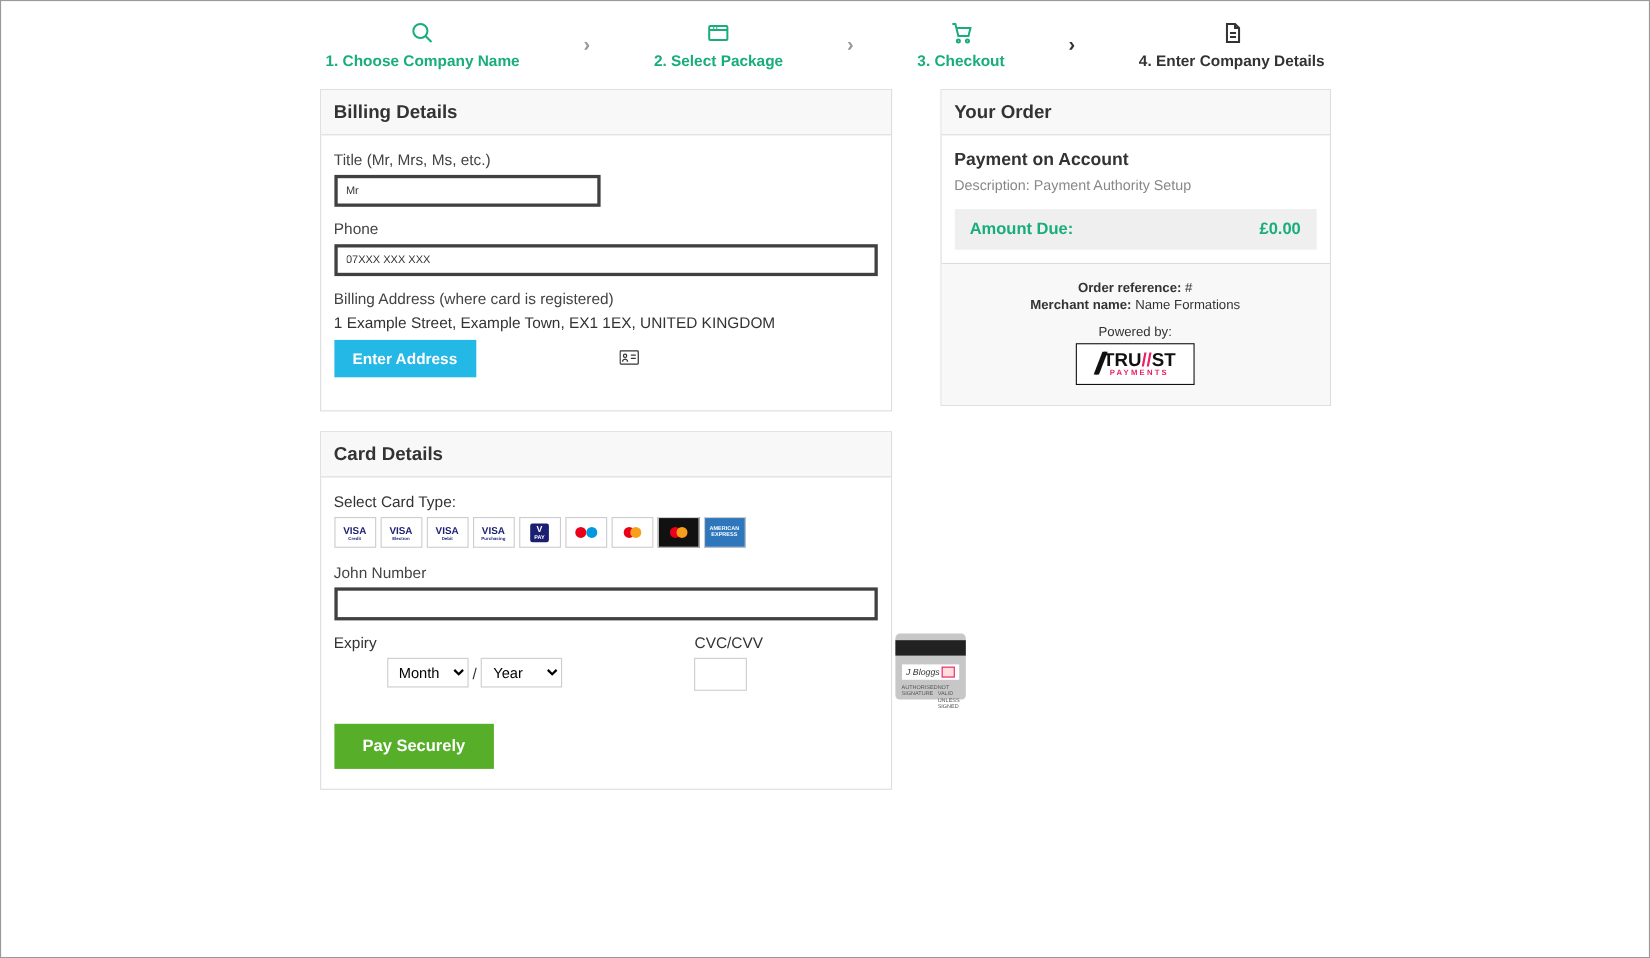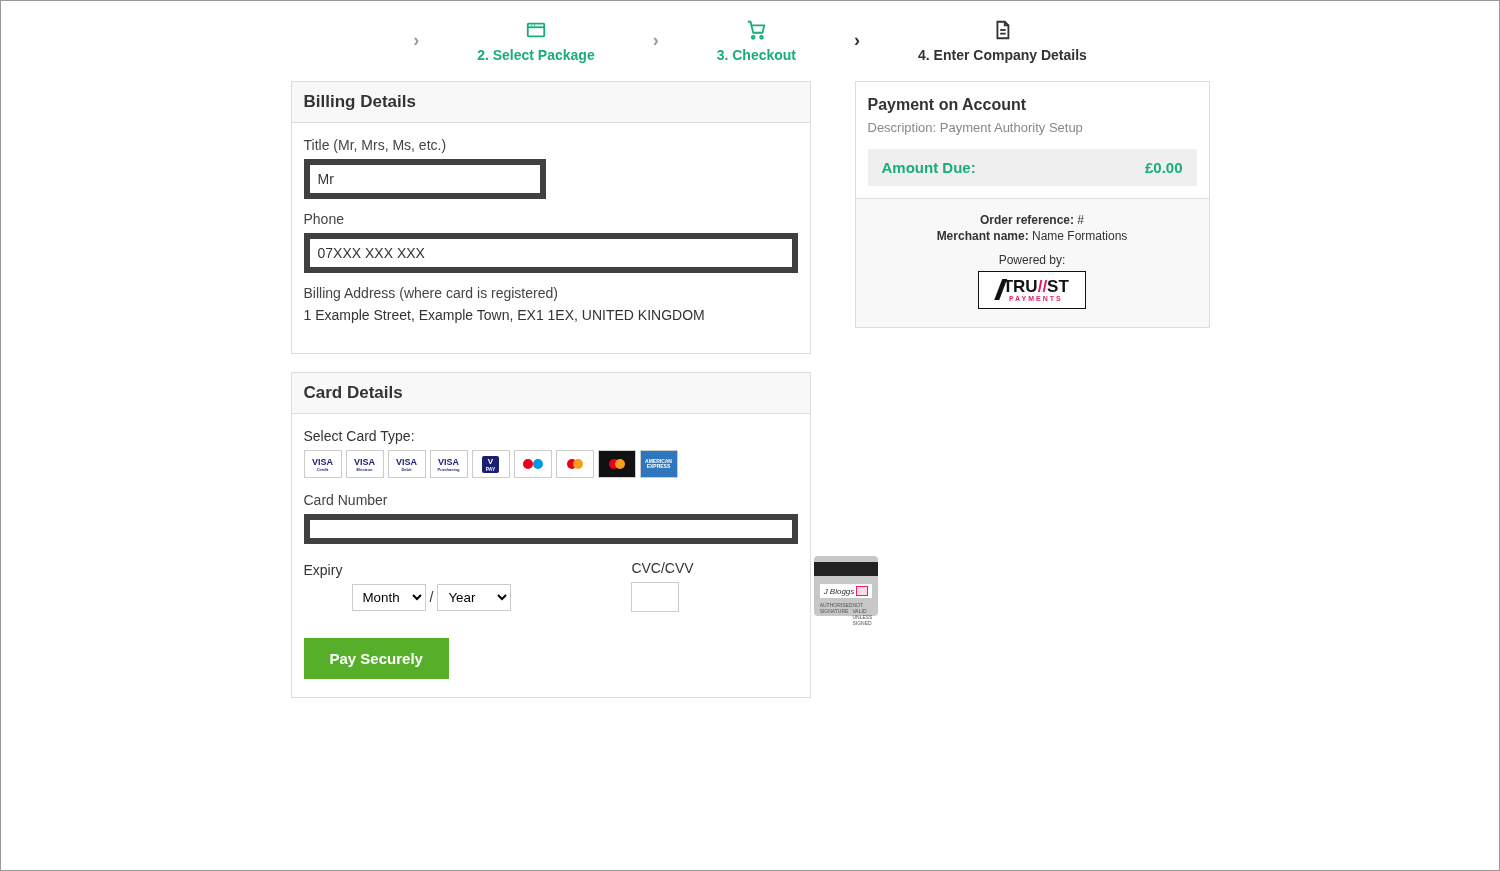--- a/index.html
+++ b/index.html
@@ -79,22 +79,22 @@
   .form-row { margin-bottom: 12px; }
   .form-row label {
     display: block;
     font-size: 14px;
     color: #444;
     margin-bottom: 6px;
   }
   .form-row input[type=text], .form-row select {
     width: 100%;
     padding: 6px 8px;
-    border: 6px solid #404040;
-    font-size: 14px;
+    border: 3px solid #404040;
+    font-size: 10px;
     background: #fff;
     color: #333;
   }
   .two-col { display: flex; gap: 14px; }
   .two-col .form-row { flex: 1; }
   .title-input { width: 242px !important; }
 
   .address-text {
     color: #333;
     margin-bottom: 8px;
@@ -146,21 +146,21 @@
 
   .card-number-input {
     width: 100%;
     height: 30px;
     border: 1px solid #ccc;
     padding: 4px 8px;
   }
   .expiry-row {
     display: flex;
     gap: 120px;
-    align-items: center;
+    align-items: flex-start;
   }
   .expiry-block label, .cvc-block label {
     display: block;
     margin-bottom: 6px;
   }
   .expiry-selects {
     display: flex;
     align-items: center;
     gap: 4px;
     padding-left: 48px;
@@ -294,20 +294,29 @@
     letter-spacing: 2px;
     color: #e91e63;
     font-weight: 700;
   }
 </style>
 </head>
 <body>
 <div class="frame">
 
 <div class="stepper">
+  <div class="step done">
+    <div class="icon-wrap">
+      <svg width="22" height="22" viewBox="0 0 24 24" fill="none" stroke="#18ad7a" stroke-width="2">
+            <circle cx="10" cy="10" r="7"></circle>
+            <line x1="21" y1="21" x2="15" y2="15"></line>
+          </svg>
+    </div>
+    <div class="step-label">1. Choose Company Name</div>
+  </div>
   <div class="chevron">›</div>
   <div class="step done">
     <div class="icon-wrap">
       <svg width="22" height="22" viewBox="0 0 24 24" fill="none" stroke="#18ad7a" stroke-width="2">
             <rect x="3" y="5" width="18" height="14" rx="1"></rect>
             <line x1="3" y1="9" x2="21" y2="9"></line>
             <line x1="7" y1="7" x2="8" y2="7"></line>
             <line x1="10" y1="7" x2="11" y2="7"></line>
           </svg>
     </div>
@@ -350,20 +359,32 @@
           <label>Title (Mr, Mrs, Ms, etc.)</label>
           <input type="text" class="title-input" value="Mr" style="">
         </div>
         <div class="form-row">
           <label>Phone</label>
           <input type="text" value="07XXX XXX XXX" style="">
         </div>
         <div class="form-row">
           <label>Billing Address (where card is registered)</label>
           <div class="address-text">1 Example Street, Example Town, EX1 1EX, UNITED KINGDOM</div>
+          <div class="enter-address-row">
+            <button class="btn-enter-address">Enter Address</button>
+            <span class="address-icon">
+              <svg width="18" height="14" viewBox="0 0 24 18" fill="none" stroke="#333" stroke-width="1.5">
+                    <rect x="1" y="1" width="22" height="16" rx="1"></rect>
+                    <line x1="14" y1="6" x2="20" y2="6"></line>
+                    <line x1="14" y1="10" x2="20" y2="10"></line>
+                    <circle cx="7" cy="7" r="2"></circle>
+                    <path d="M4 14c0-2 2-3 3-3s3 1 3 3"></path>
+                  </svg>
+            </span>
+          </div>
         </div>
       </div>
     </div>
 
     <div class="panel">
       <div class="panel-header">
         <h3>Card Details</h3>
       </div>
       <div class="panel-body">
         <label>Select Card Type:</label>
@@ -415,21 +436,21 @@
               </div>
           <div class="card-logo blue-bg">
                 <div style="color:#fff;font-size:5px;line-height:1">
                   <div>AMERICAN</div>
                   <div>EXPRESS</div>
                 </div>
               </div>
         </div>
 
         <div class="form-row">
-          <label>Card Number</label>
+          <label>John Number</label>
           <input type="text" class="card-number-input" value="" style="">
         </div>
 
         <div class="expiry-row">
           <div class="expiry-block">
             <label>Expiry</label>
             <div class="expiry-selects">
               <select><option>Month</option></select>
               <span>/</span>
               <select><option>Year</option></select>
@@ -453,20 +474,23 @@
         </div>
 
         <button class="btn-pay">Pay Securely</button>
       </div>
     </div>
 
   </div>
 
   <div class="right-col">
     <div class="panel">
+      <div class="panel-header">
+        <h3>Your Order</h3>
+      </div>
       <div class="order-body">
         <div class="order-title">Payment on Account</div>
         <div class="order-desc">
           <span>Description:</span> <span>Payment Authority Setup</span>
         </div>
         <div class="amount-due">
           <span>Amount Due:</span>
           <span>£0.00</span>
         </div>
       </div>

